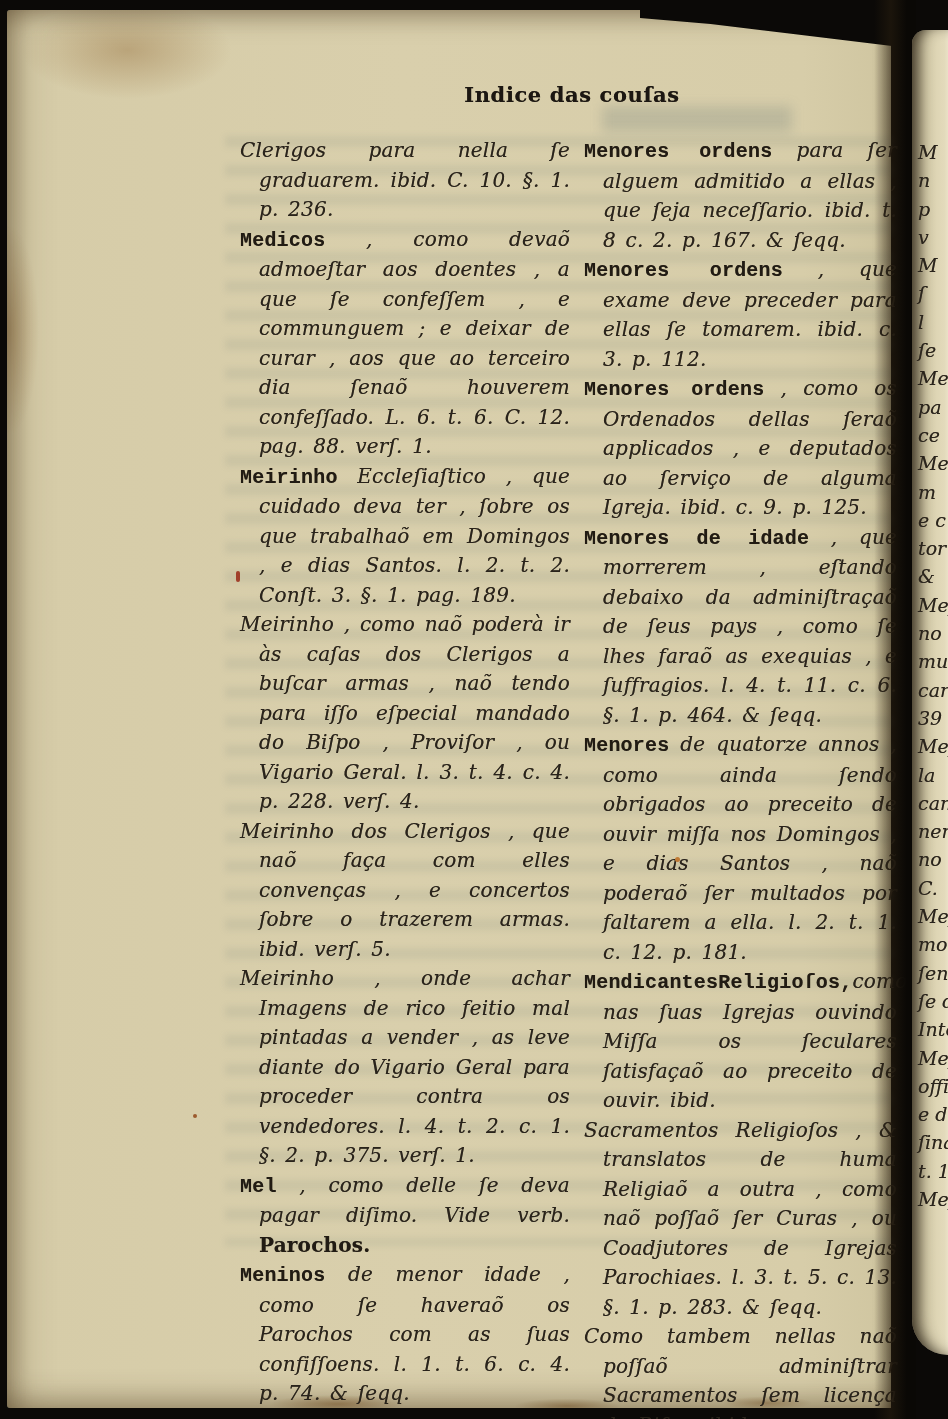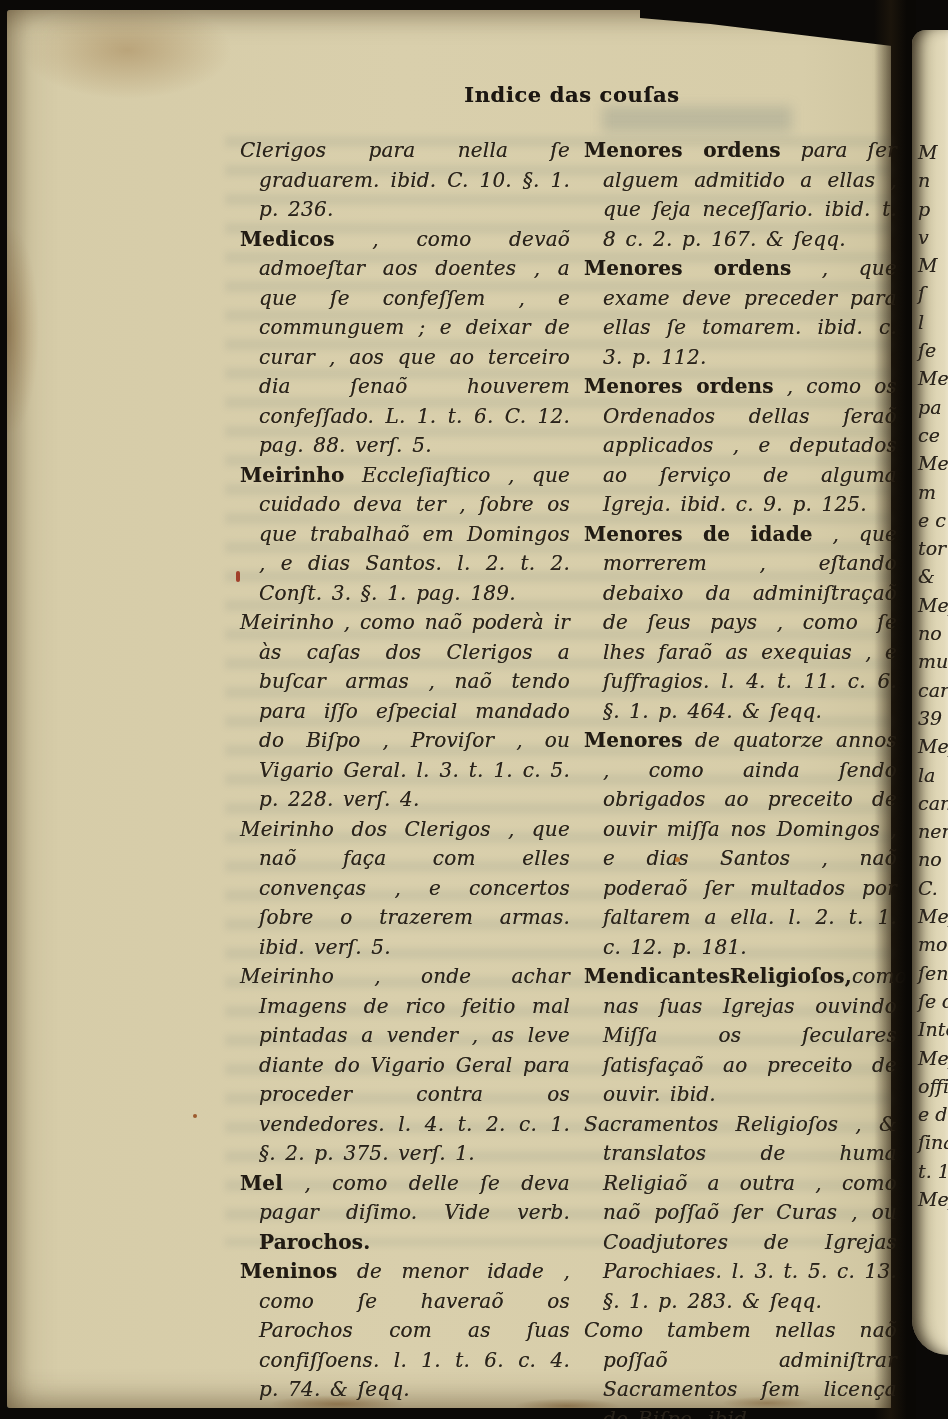--- a/index.html
+++ b/index.html
@@ -56,21 +56,21 @@
     font-size:20px;line-height:29.5px;
     color:#29231b;
     text-shadow:0 0 .5px rgba(40,32,22,.55);
     text-align:justify;
     word-spacing:3px;letter-spacing:.2px;
   }
   .col-left{left:233px;width:330px;}
   .col-right{left:577px;width:313px;}
 
   .entry{margin:0;padding-left:19px;text-indent:-19px;font-style:italic;}
-  .entry .head.roman{font-style:normal;font-weight:700;color:#211b13;}
+  .entry .head.roman{font-style:normal;font-weight:700;color:#211b13;font-family:Liberation Mono, monospace;}
   .entry .head.ital{}
   .entry .tail{font-style:normal;font-weight:700;color:#211b13;}
 
   
   .speck{position:absolute;border-radius:50%;pointer-events:none;}
   .speck.s1{left:229px;top:561px;width:4px;height:11px;background:#a1402b;border-radius:2px;}
   .speck.s2{left:668px;top:847px;width:5px;height:5px;background:#c07a35;}
   .speck.s3{left:186px;top:1104px;width:4px;height:4px;background:#9c5a2e;}
 
   
@@ -107,23 +107,23 @@
 <div id="scan">
 
   <div class="book-page">
     <div class="ghost"></div>
     <div class="ghost-blob"></div>
 
     <div class="running-head">Indice das couſas</div>
 
     <div class="col col-left" id="col-left">
         <p class="entry"><span class="head ital">Clerigos</span><span class="ebody"> para nella ſe graduarem. ibid. C. 10. §. 1. p. 236.</span></p>
-        <p class="entry"><span class="head roman">Medicos</span><span class="ebody"> , como devaõ admoeſtar aos doentes , a que ſe confeſſem , e communguem ; e deixar de curar , aos que ao terceiro dia ſenaõ houverem confeſſado. L. 1. t. 6. C. 12. pag. 88. verſ. 5.</span></p>
+        <p class="entry"><span class="head roman">Medicos</span><span class="ebody"> , como devaõ admoeſtar aos doentes , a que ſe confeſſem , e communguem ; e deixar de curar , aos que ao terceiro dia ſenaõ houverem confeſſado. L. 6. t. 6. C. 12. pag. 88. verſ. 1.</span></p>
         <p class="entry"><span class="head roman">Meirinho</span><span class="ebody"> Eccleſiaſtico , que cuidado deva ter , ſobre os que trabalhaõ em Domingos , e dias Santos. l. 2. t. 2. Conſt. 3. §. 1. pag. 189.</span></p>
-        <p class="entry"><span class="head ital">Meirinho</span><span class="ebody"> , como naõ poderà ir às caſas dos Clerigos a buſcar armas , naõ tendo para iſſo eſpecial mandado do Biſpo , Proviſor , ou Vigario Geral. l. 3. t. 1. c. 5. p. 228. verſ. 4.</span></p>
+        <p class="entry"><span class="head ital">Meirinho</span><span class="ebody"> , como naõ poderà ir às caſas dos Clerigos a buſcar armas , naõ tendo para iſſo eſpecial mandado do Biſpo , Proviſor , ou Vigario Geral. l. 3. t. 4. c. 4. p. 228. verſ. 4.</span></p>
         <p class="entry"><span class="head ital">Meirinho</span><span class="ebody"> dos Clerigos , que naõ faça com elles convenças , e concertos ſobre o trazerem armas. ibid. verſ. 5.</span></p>
         <p class="entry"><span class="head ital">Meirinho</span><span class="ebody"> , onde achar Imagens de rico feitio mal pintadas a vender , as leve diante do Vigario Geral para proceder contra os vendedores. l. 4. t. 2. c. 1. §. 2. p. 375. verſ. 1.</span></p>
         <p class="entry"><span class="head roman">Mel</span><span class="ebody"> , como delle ſe deva pagar diſimo. Vide verb. </span><span class="tail">Parochos.</span></p>
         <p class="entry"><span class="head roman">Meninos</span><span class="ebody"> de menor idade , como ſe haveraõ os Parochos com as ſuas confiſſoens. l. 1. t. 6. c. 4. p. 74. &amp; ſeqq.</span></p>
       </div>
     <div class="col col-right" id="col-right">
         <p class="entry"><span class="head roman">Menores ordens</span><span class="ebody"> para ſer alguem admitido a ellas , que ſeja neceſſario. ibid. t. 8 c. 2. p. 167. &amp; ſeqq.</span></p>
         <p class="entry"><span class="head roman">Menores ordens</span><span class="ebody"> , que exame deve preceder para ellas ſe tomarem. ibid. c. 3. p. 112.</span></p>
         <p class="entry"><span class="head roman">Menores ordens</span><span class="ebody"> , como os Ordenados dellas ſeraõ applicados , e deputados ao ſerviço de alguma Igreja. ibid. c. 9. p. 125.</span></p>
         <p class="entry"><span class="head roman">Menores de idade</span><span class="ebody"> , que morrerem , eſtando debaixo da adminiſtraçaõ de ſeus pays , como ſe lhes faraõ as exequias , e ſuffragios. l. 4. t. 11. c. 6. §. 1. p. 464. &amp; ſeqq.</span></p>

